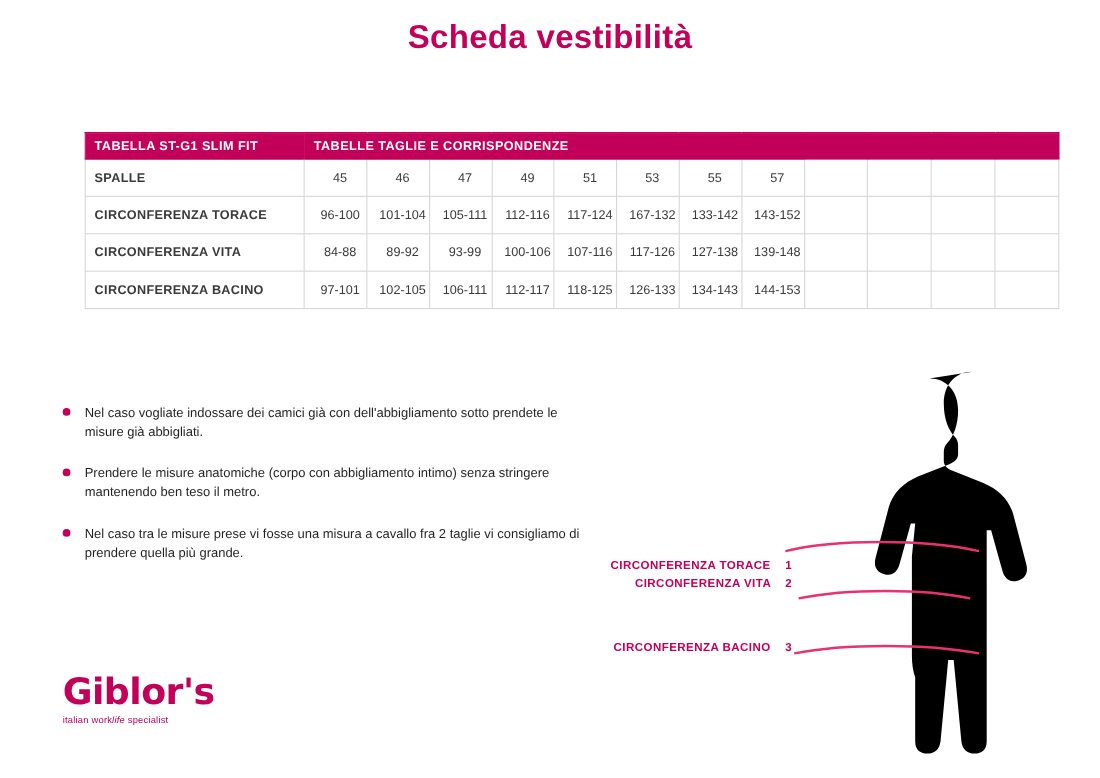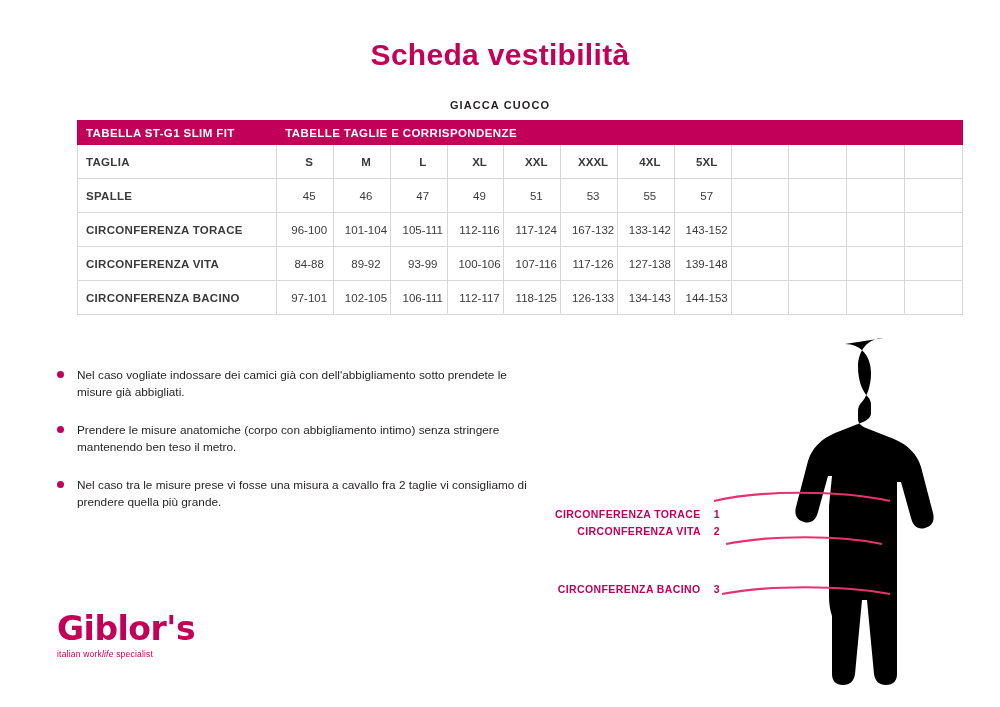--- a/index.html
+++ b/index.html
@@ -22,21 +22,21 @@
     height: 707px;
   }
 
   
   .title {
     text-align: center;
     font-size: 30px;
     font-weight: bold;
     color: #c2005a;
     letter-spacing: 0.3px;
-    padding-top: 38px;
+    padding-top: 18px;
   }
 
   .subtitle {
     text-align: center;
     font-size: 11px;
     font-weight: bold;
     color: #231f20;
     letter-spacing: 1.1px;
     margin-top: 27px;
   }
@@ -195,21 +195,20 @@
     margin-top: 4px;
   }
   .logo .tag i { font-style: italic; }
 </style>
 </head>
 <body>
 
 <div class="page">
 
   <div class="title">Scheda vestibilità</div>
-  <div class="subtitle">GIACCA CUOCO</div>
 
   <div class="table-wrap">
     <table class="size-table">
       <colgroup>
         <col class="c-label">
         <col class="c-size">
           <col class="c-size">
           <col class="c-size">
           <col class="c-size">
         <col class="c-size">
@@ -218,35 +217,20 @@
           <col class="c-size">
         <col class="c-wide">
           <col class="c-wide">
           <col class="c-wide">
           <col class="c-wide">
       </colgroup>
       <tbody id="table-body">
         <tr class="head">
           <td>TABELLA ST-G1 SLIM FIT</td>
           <td colspan="12">TABELLE TAGLIE E CORRISPONDENZE</td>
-        </tr>
-        <tr>
-          <td class="rowlabel">TAGLIA</td>
-          <td class="sizehdr">S</td>
-          <td class="sizehdr">M</td>
-          <td class="sizehdr">L</td>
-          <td class="sizehdr">XL</td>
-          <td class="sizehdr">XXL</td>
-          <td class="sizehdr">XXXL</td>
-          <td class="sizehdr">4XL</td>
-          <td class="sizehdr">5XL</td>
-          <td class="empty"></td>
-          <td class="empty"></td>
-          <td class="empty"></td>
-          <td class="empty"></td>
         </tr>
 
         <tr>
           <td class="rowlabel">SPALLE</td>
           <td class="val">45</td>
           <td class="val">46</td>
           <td class="val">47</td>
           <td class="val">49</td>
           <td class="val">51</td>
           <td class="val">53</td>

